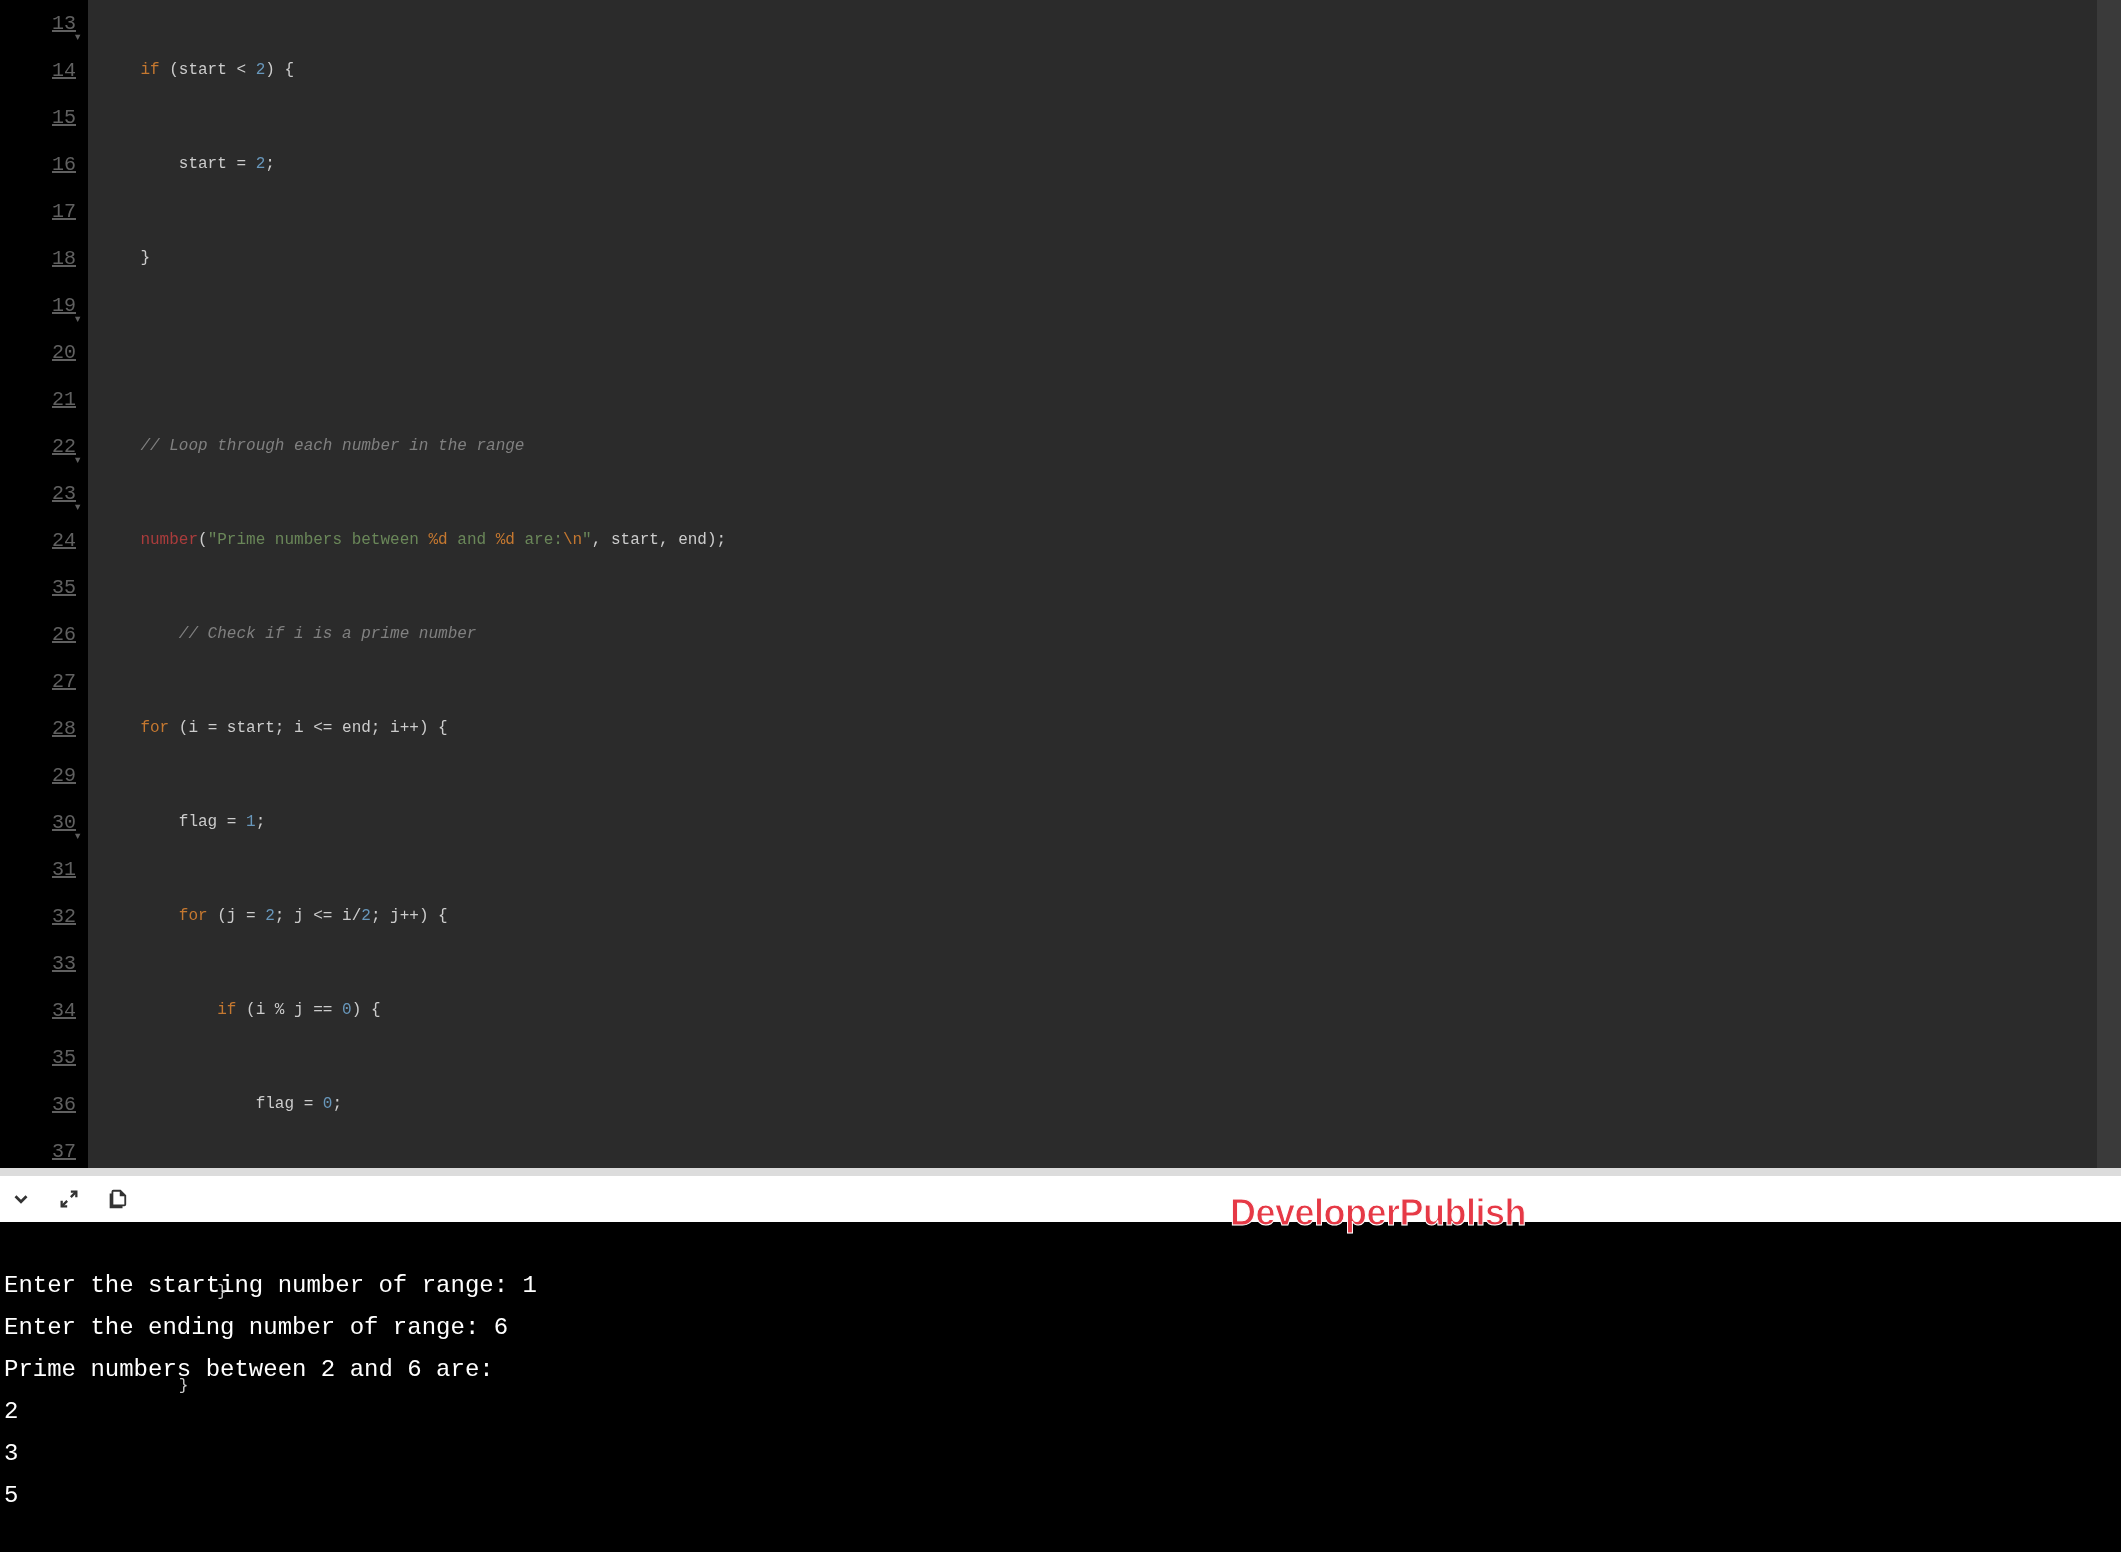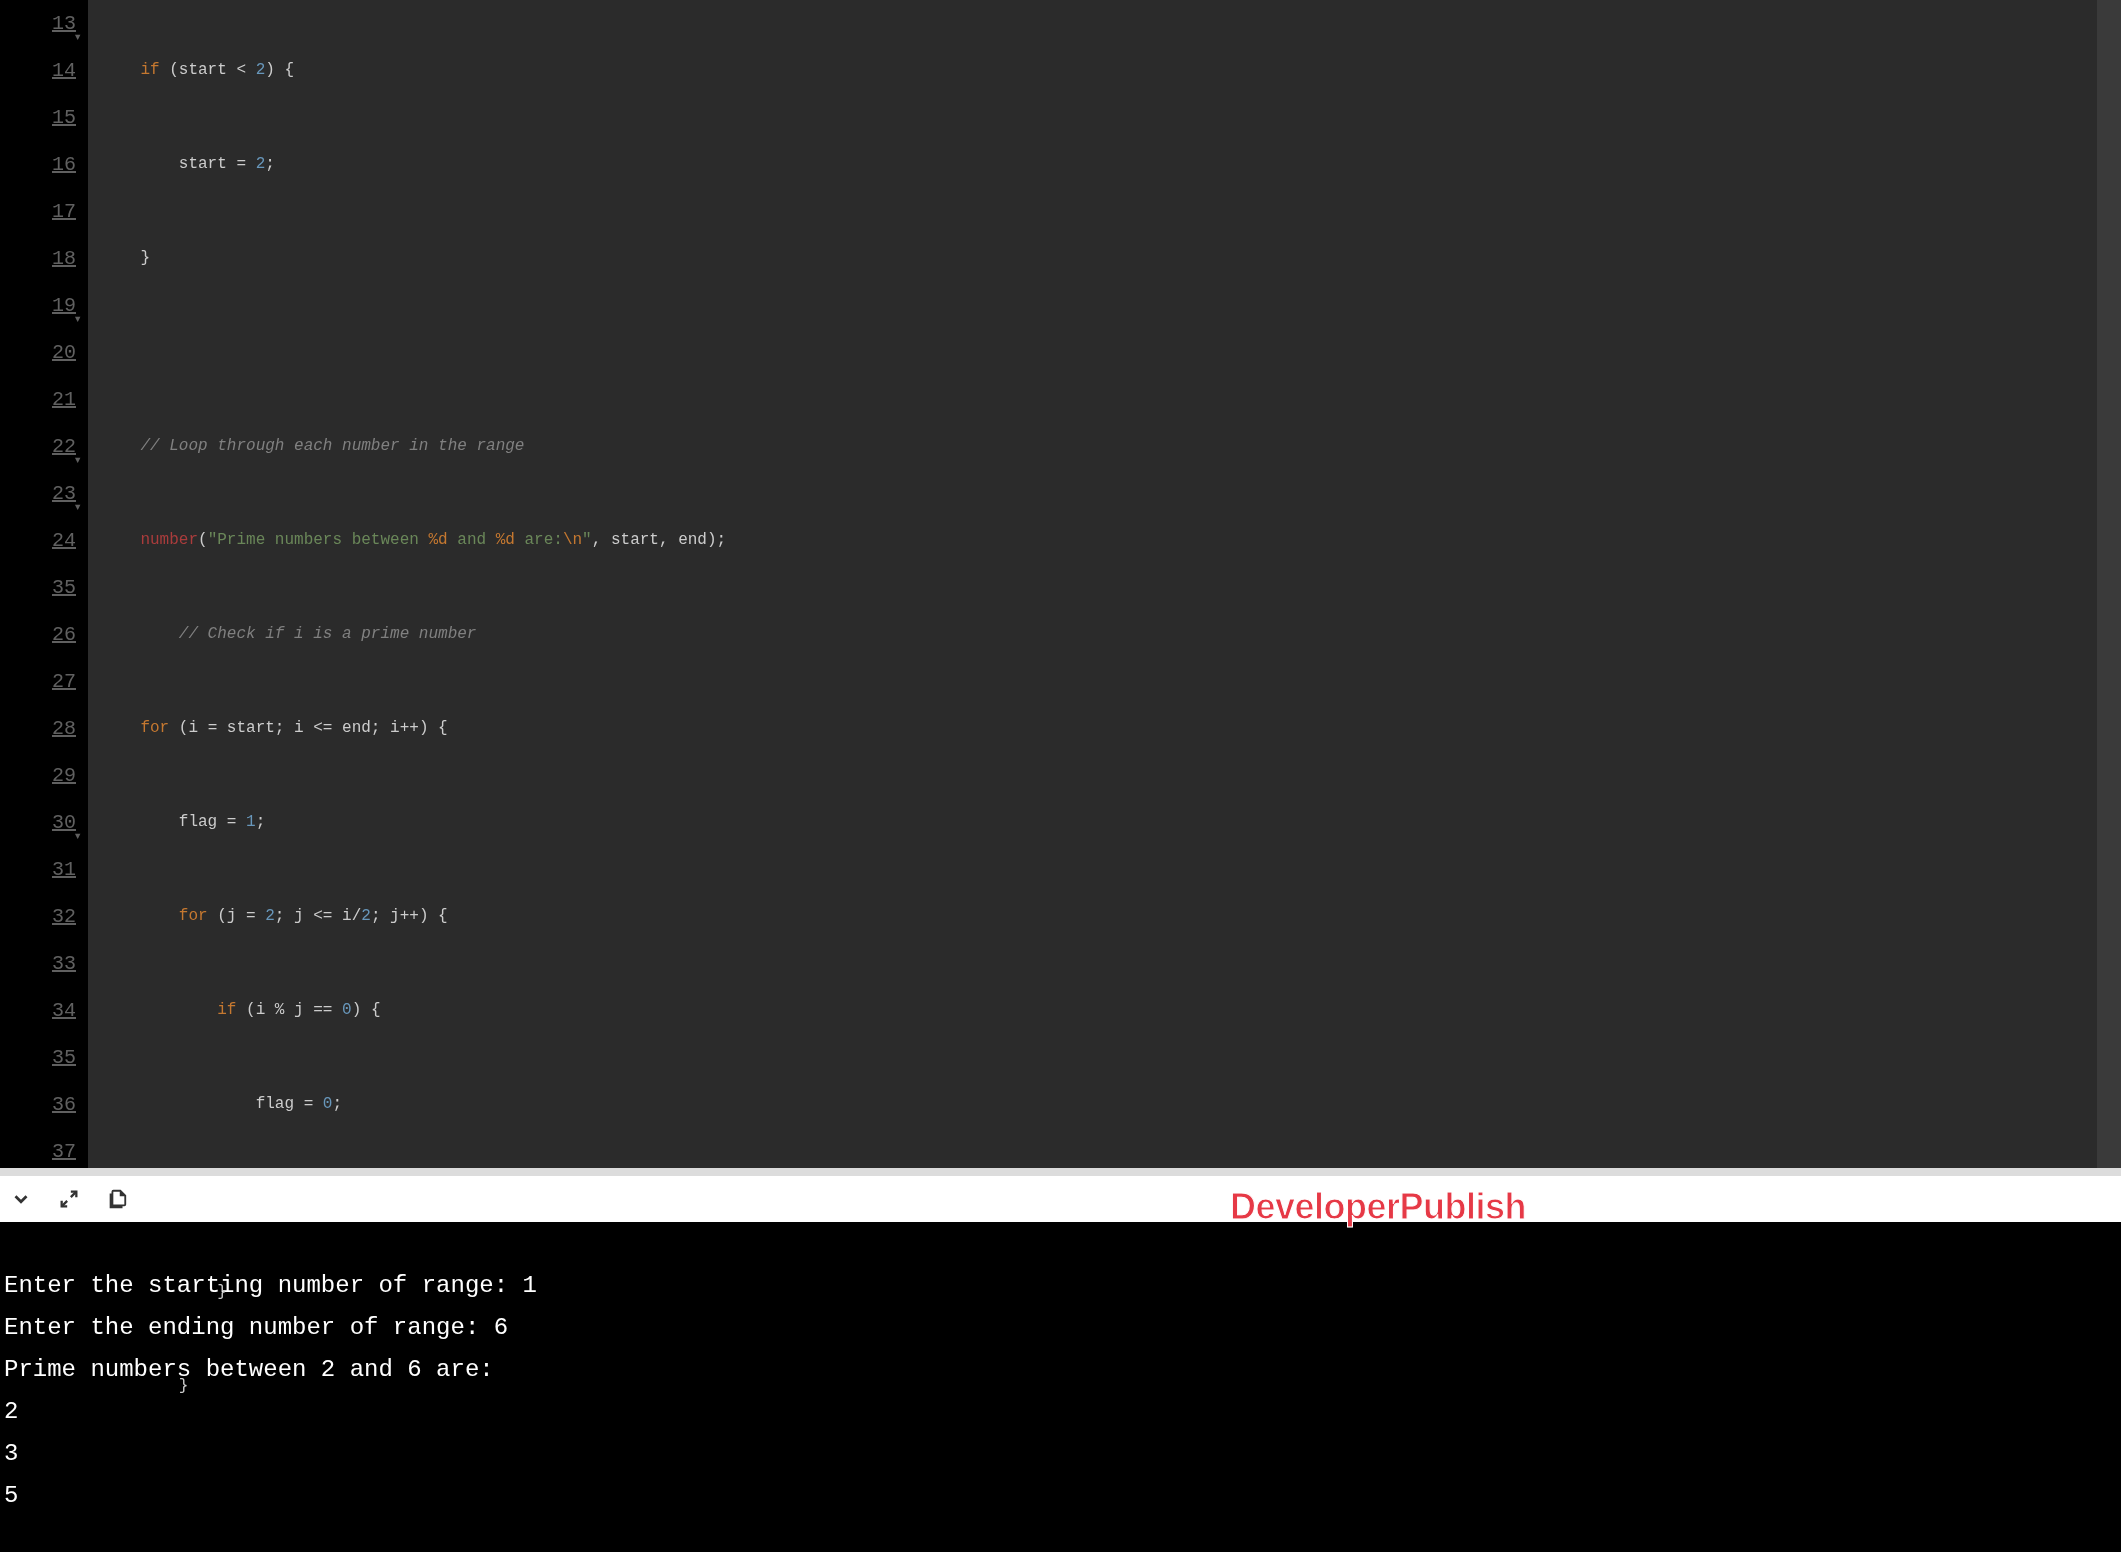--- a/index.html
+++ b/index.html
@@ -85,21 +85,21 @@
   .toolbar .icon {
     color: #333333;
     font-size: 24px;
     display: inline-flex;
     align-items: center;
     cursor: pointer;
   }
   .watermark {
     position: absolute;
     left: 1230px;
-    top: 10px;
+    top: 16px;
     font-family: Arial, sans-serif;
     font-size: 36px;
     font-weight: bold;
     color: #e63946;
     -webkit-text-stroke: 1px #ffffff;
     letter-spacing: -0.5px;
   }
   .terminal {
     background: #000000;
     color: #ffffff;

